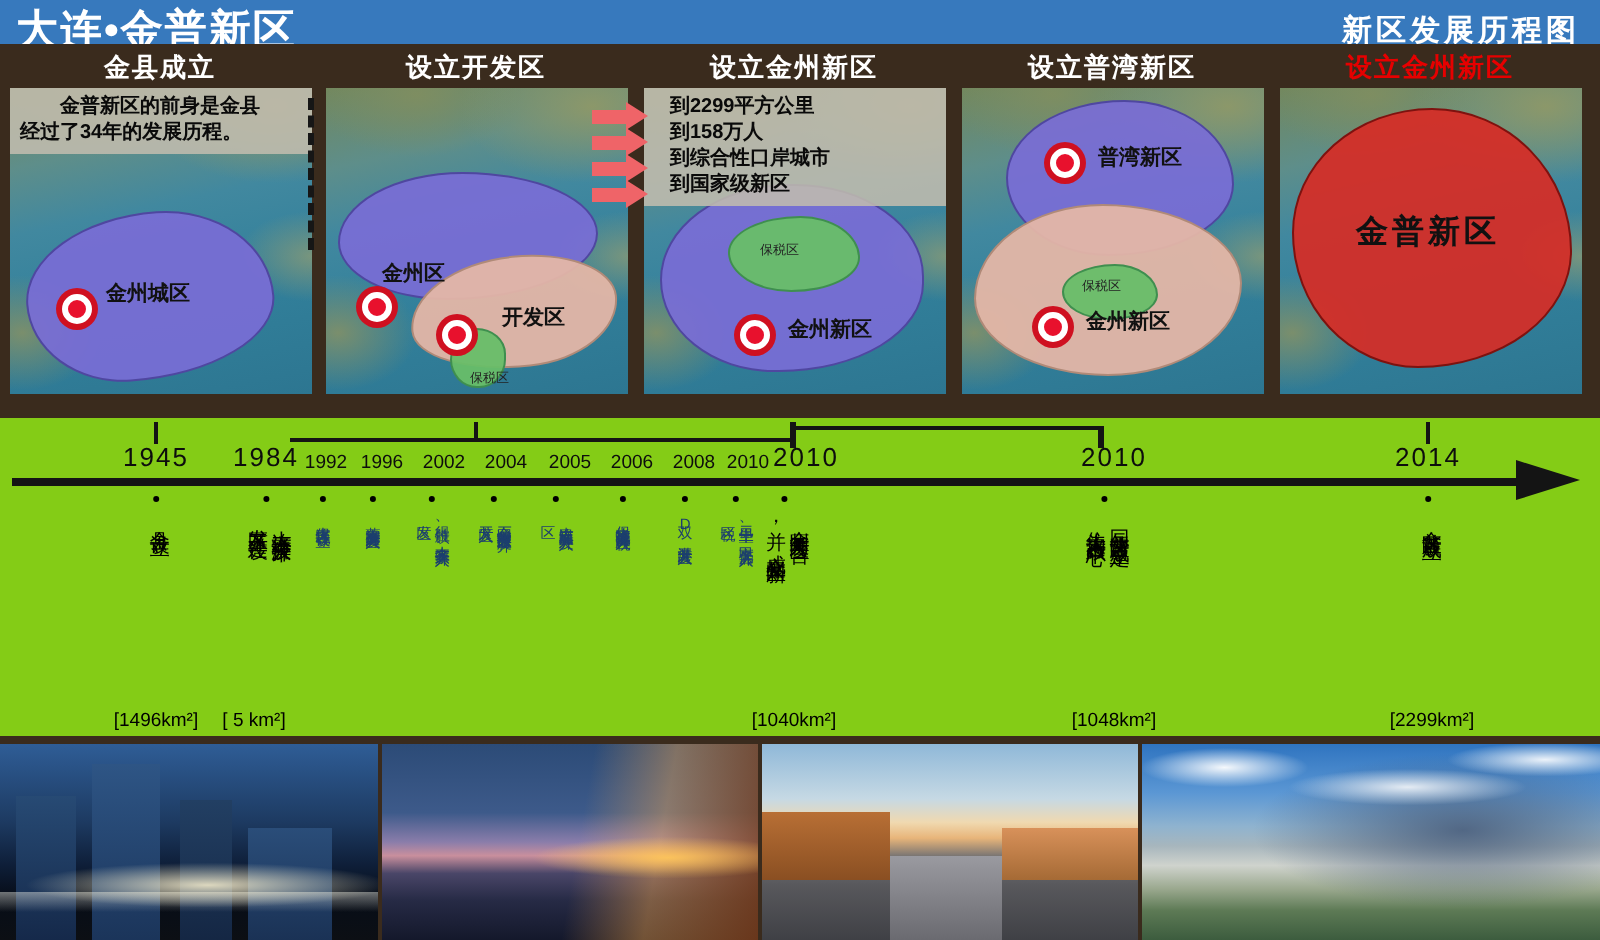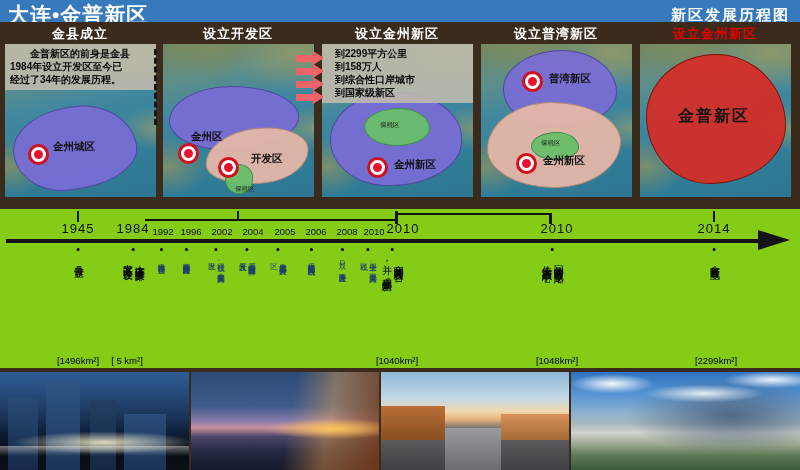--- a/index.html
+++ b/index.html
@@ -109,21 +109,20 @@
     <div class="stage-header" style="left:397px">设立金州新区</div>
     <div class="stage-header" style="left:556px">设立普湾新区</div>
     <div class="stage-header red" style="left:715px">设立金州新区</div>
 
     <div class="panel" style="left:5px">
       <div class="region purple" style="left:8px;top:62px;width:122px;height:82px;border-radius:55% 45% 60% 40%/50% 55% 45% 50%;transform:rotate(-4deg)"></div>
       <span class="map-label" style="left:48px;top:96px">金州城区</span>
       <span class="marker" style="left:26px;top:103px"></span>
       <div class="overlay">
         <div class="ln">　　金普新区的前身是金县</div>
-        <div class="ln">1984年设立开发区至今已</div>
         <div class="ln">经过了34年的发展历程。</div>
       </div>
     </div>
 
     <div class="panel" style="left:163px">
       <div class="region purple" style="left:6px;top:42px;width:128px;height:62px;border-radius:48% 52% 58% 42%/55% 48% 52% 45%"></div>
       <div class="region pink" style="left:42px;top:84px;width:102px;height:54px;border-radius:52% 48% 45% 55%/58% 45% 55% 42%;transform:rotate(-6deg)"></div>
       <div class="region green" style="left:62px;top:120px;width:26px;height:28px;border-radius:45% 55% 50% 50%/55% 45% 50% 50%"></div>
       <span class="map-label" style="left:28px;top:86px">金州区</span>
       <span class="marker" style="left:18px;top:102px"></span>

